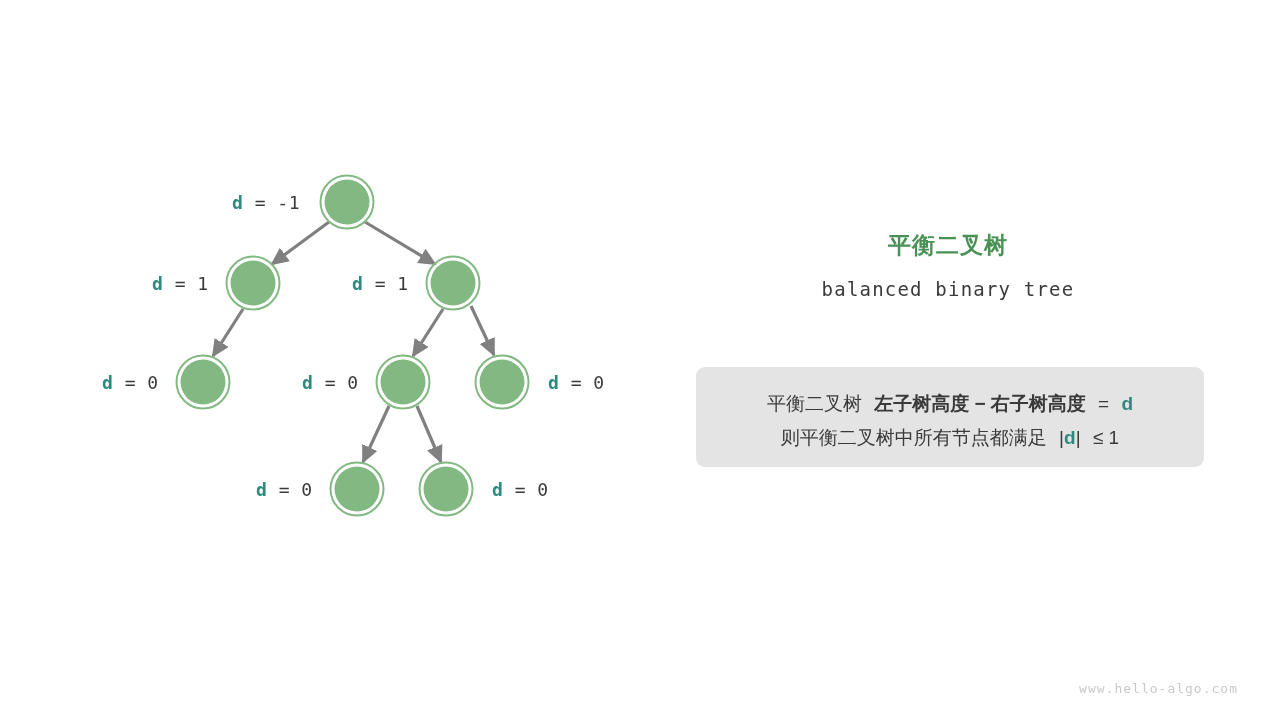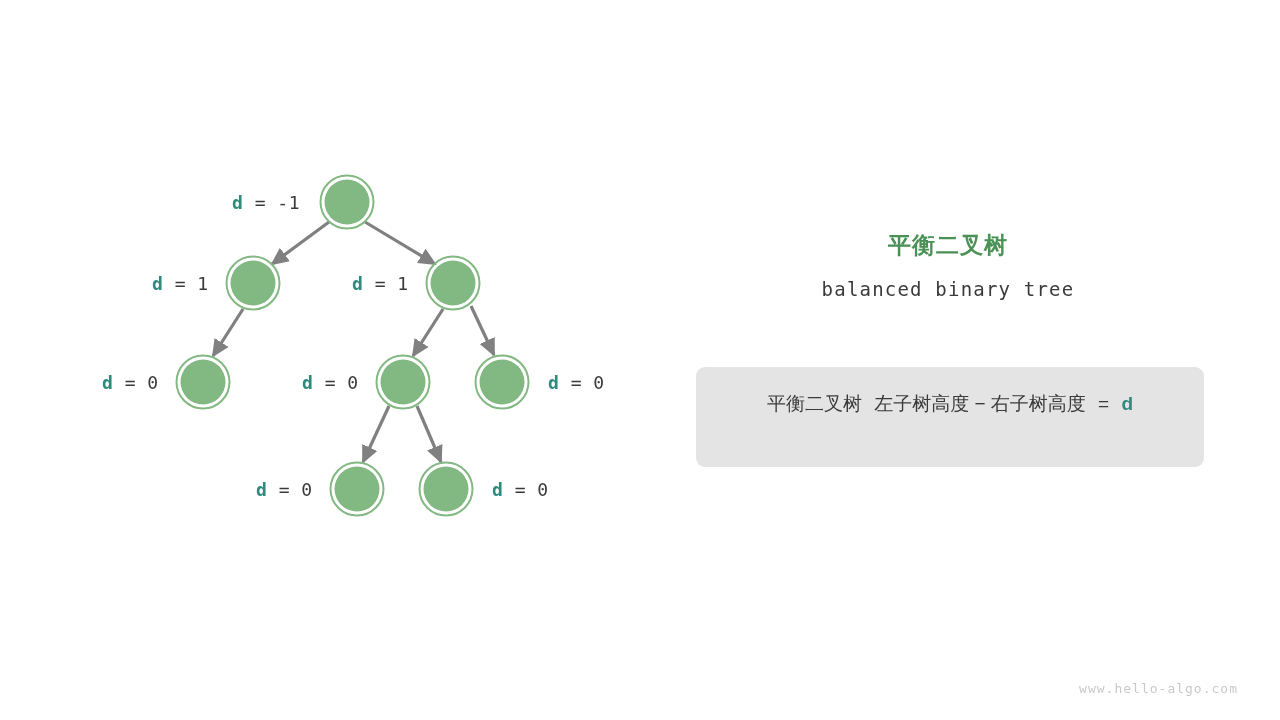--- a/index.html
+++ b/index.html
@@ -88,21 +88,21 @@
     position: absolute;
     left: 0;
     width: 508px;
     text-align: center;
     font-size: 19px;
     color: #3a3a3a;
     white-space: nowrap;
   }
   #def-line-1 { top: 24px; }
   #def-line-2 { top: 58px; }
-  .def-line .strong { font-weight: normal; }
+  .def-line .strong { font-weight: bold; }
   .def-line .var {
     color: #2d8a7d;
     font-weight: bold;
   }
   .def-line .spacer { display: inline-block; width: 7px; }
 
   
   #watermark {
     position: absolute;
     right: 42px;
@@ -203,17 +203,22 @@
   <div id="panel-title">平衡二叉树</div>
   <div id="panel-subtitle">balanced binary tree</div>
 
   <div id="definition-box">
     <div class="def-line" id="def-line-1">
       <span>平衡二叉树</span><span class="spacer"></span>
       <span class="strong">左子树高度 − 右子树高度</span><span class="spacer"></span>
       <span>=</span><span class="spacer"></span>
       <span class="var">d</span>
     </div>
+    <div class="def-line" id="def-line-2">
+      <span>则平衡二叉树中所有节点都满足</span><span class="spacer"></span>
+      <span>|</span><span class="var">d</span><span>|</span><span class="spacer"></span>
+      <span>≤ 1</span>
+    </div>
   </div>
 
 </div>
 
 <div id="watermark">www.hello-algo.com</div>
 
 </body></html>

